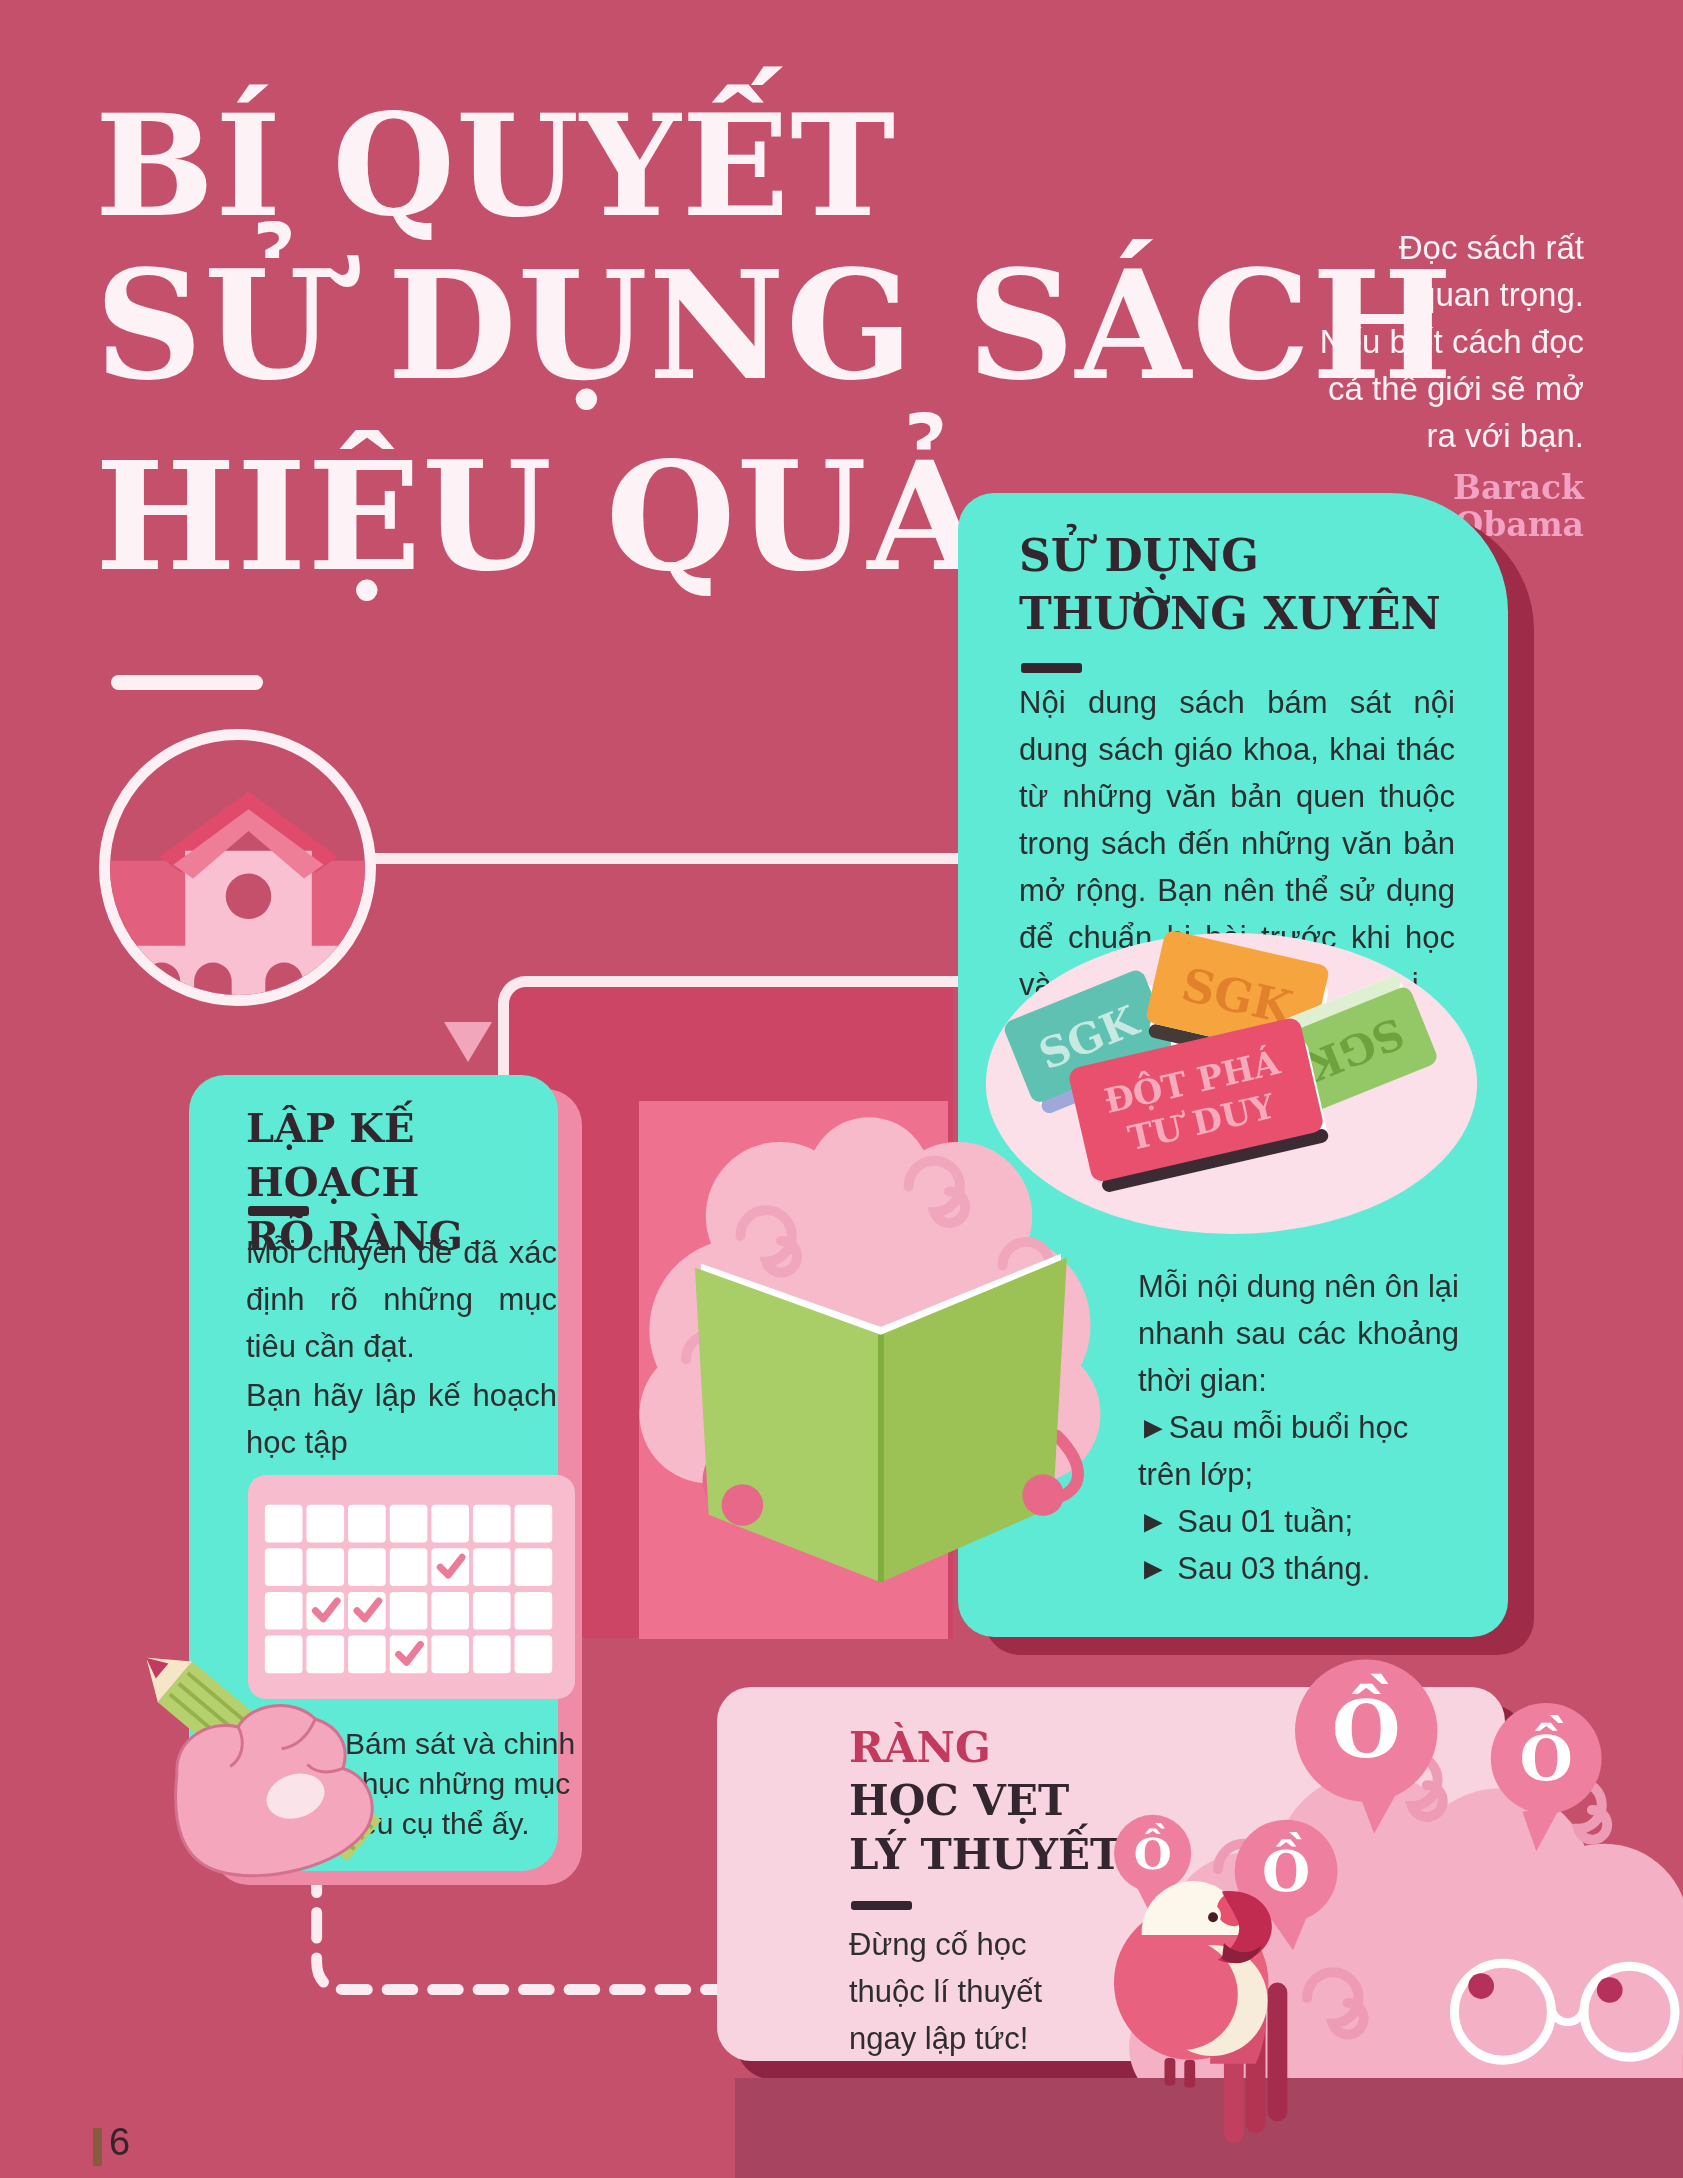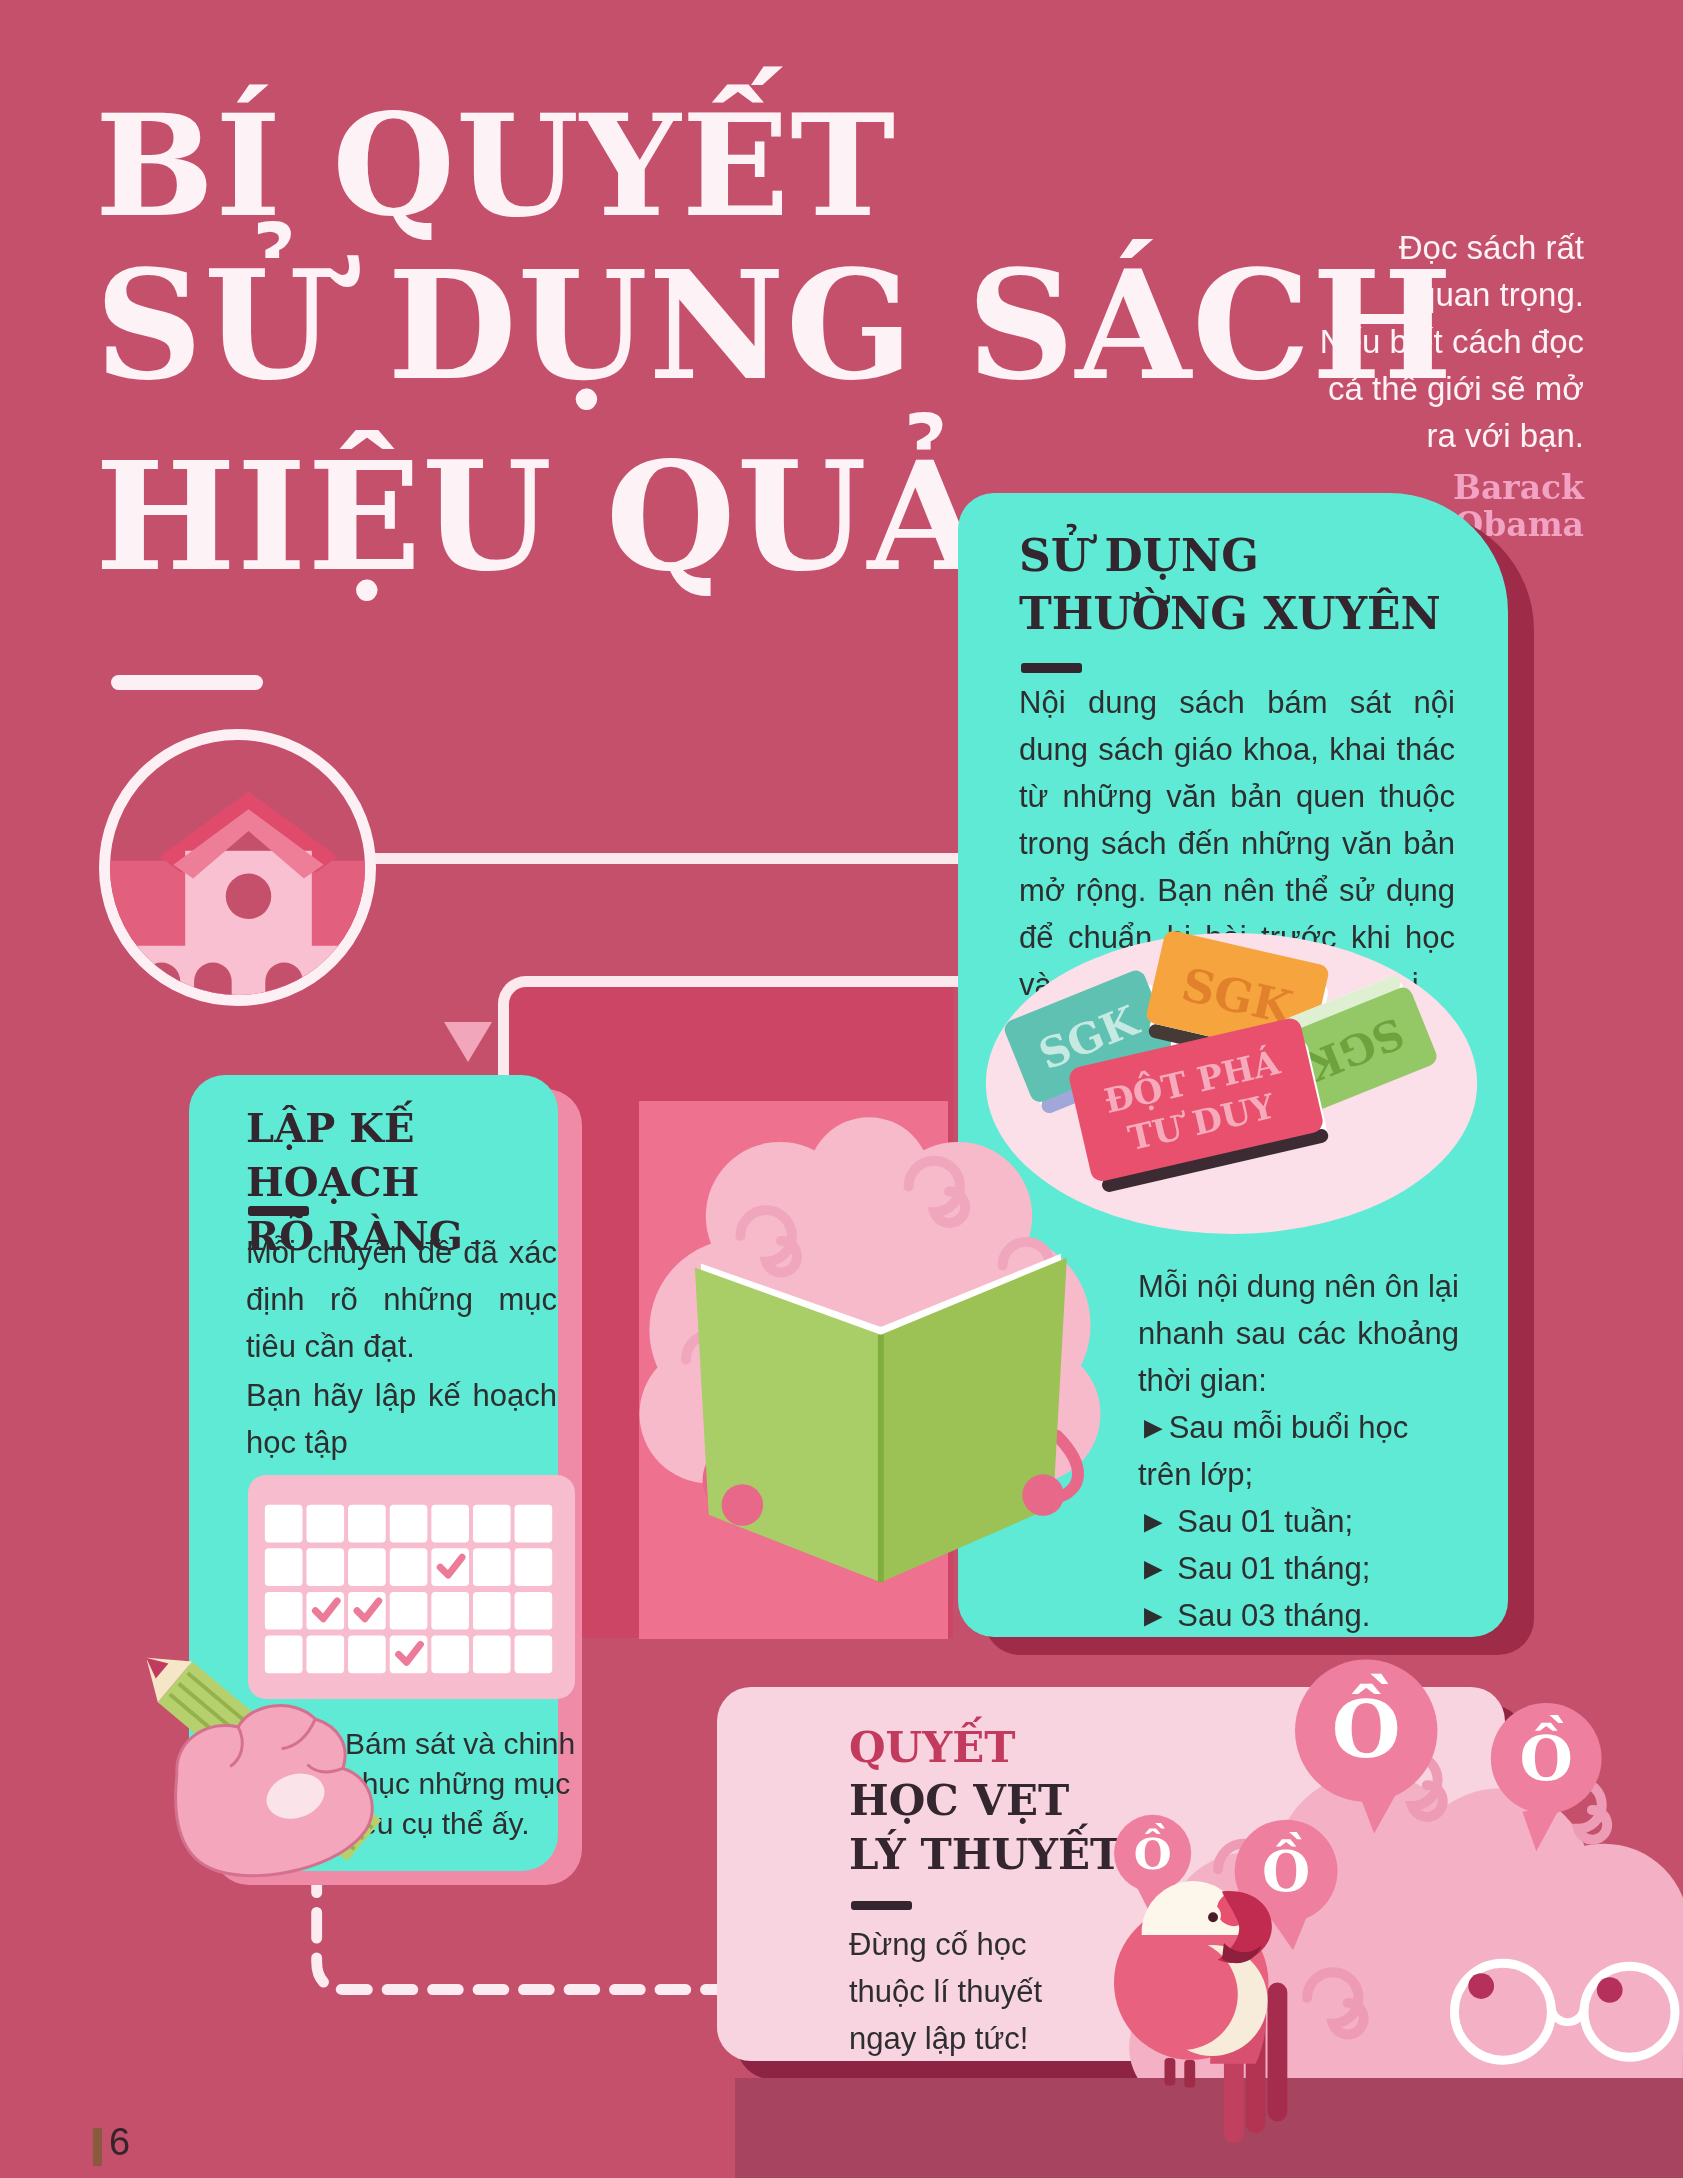--- a/index.html
+++ b/index.html
@@ -139,21 +139,20 @@
         <rect x="0" y="0" width="240" height="118" rx="12" fill="#e9506e"></rect>
         <text x="120" y="52" font-size="34" text-anchor="middle" fill="#f6abbc">ĐỘT PHÁ</text>
         <text x="120" y="94" font-size="34" text-anchor="middle" fill="#f6abbc">TƯ DUY</text>
       </g>
     </svg>
 
     <div class="abs body-text" style="left:180px;top:770px;width:321px;">
       <div class="justify">Mỗi nội dung nên ôn lại nhanh sau các khoảng thời gian:</div>
       <div>►Sau mỗi buổi học trên lớp;</div>
       <div>► Sau 01 tuần;</div>
-      <div>► Sau 01 tháng;</div>
       <div>► Sau 03 tháng.</div>
     </div>
   </div>
 
   <div class="abs card card-lapkehoach">
     <div class="abs card-title" style="left:57px;top:26px;font-size:40px;line-height:54px;">
       <div>LẬP KẾ HOẠCH</div>
       <div>RÕ RÀNG</div>
     </div>
     <div class="abs title-underline" style="left:59px;top:131px;"></div>
@@ -258,21 +257,21 @@
       <polygon points="110,148 292,212 474,138 474,160 292,234 110,170" fill="#ffffff"></polygon>
       <polygon points="104,152 292,220 292,470 118,402" fill="#a9cd67"></polygon>
       <polygon points="480,142 292,220 292,470 466,394" fill="#9cc155"></polygon>
       <line x1="292" y1="220" x2="292" y2="470" stroke="#7fae3d" stroke-width="6"></line>
     </g>
     <circle cx="152" cy="392" r="21" fill="#e8688a"></circle>
     <circle cx="456" cy="382" r="21" fill="#e8688a"></circle>
   </svg>
 
   <div class="abs card card-khong">
-    <div class="abs card-title" style="left:132px;top:34px;font-size:42px;line-height:53px;color:#c23a5d;">QUYẾT</div>
+    <div class="abs card-title" style="left:132px;top:34px;font-size:42px;line-height:53px;color:#c23a5d;">RÀNG</div>
     <div class="abs card-title" style="left:132px;top:87px;font-size:42px;line-height:53px;">HỌC VẸT</div>
     <div class="abs card-title" style="left:132px;top:141px;font-size:42px;line-height:53px;">LÝ THUYẾT</div>
     <div class="abs title-underline" style="left:134px;top:214px;height:9px;"></div>
     <div class="abs body-text" style="left:132px;top:234px;width:257px;">
       <div>Đừng cố học</div>
       <div>thuộc lí thuyết</div>
       <div>ngay lập tức!</div>
     </div>
   </div>
 

